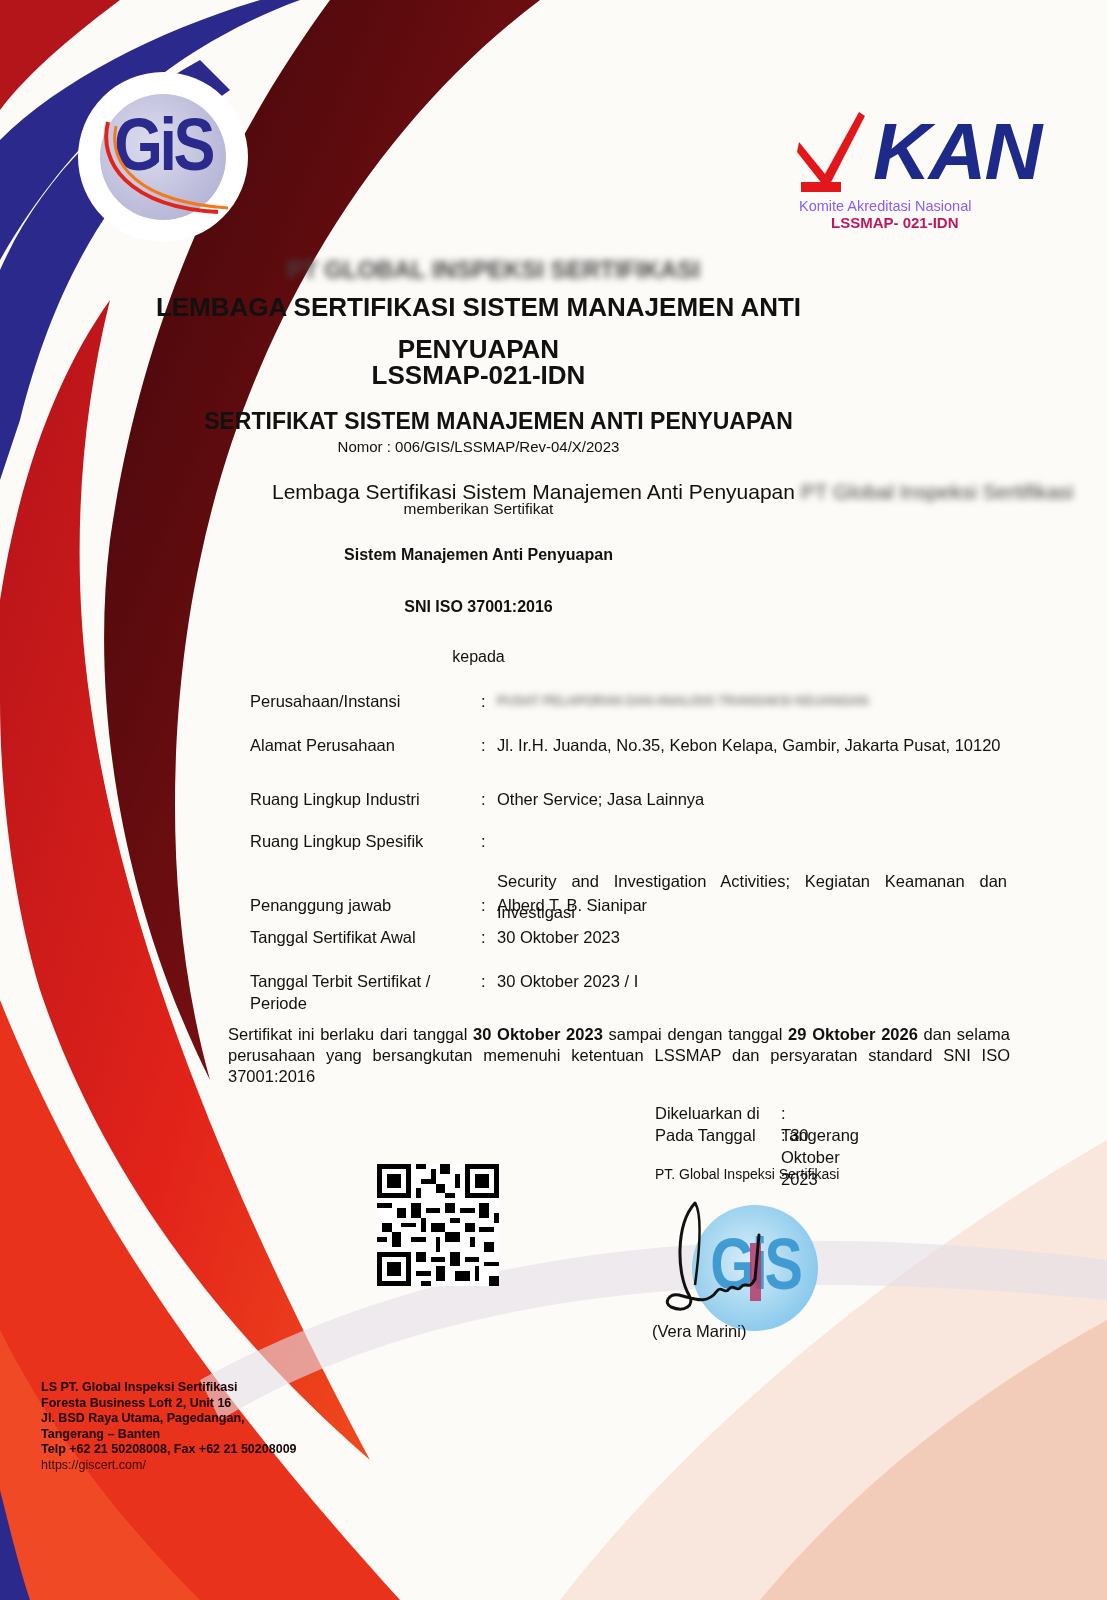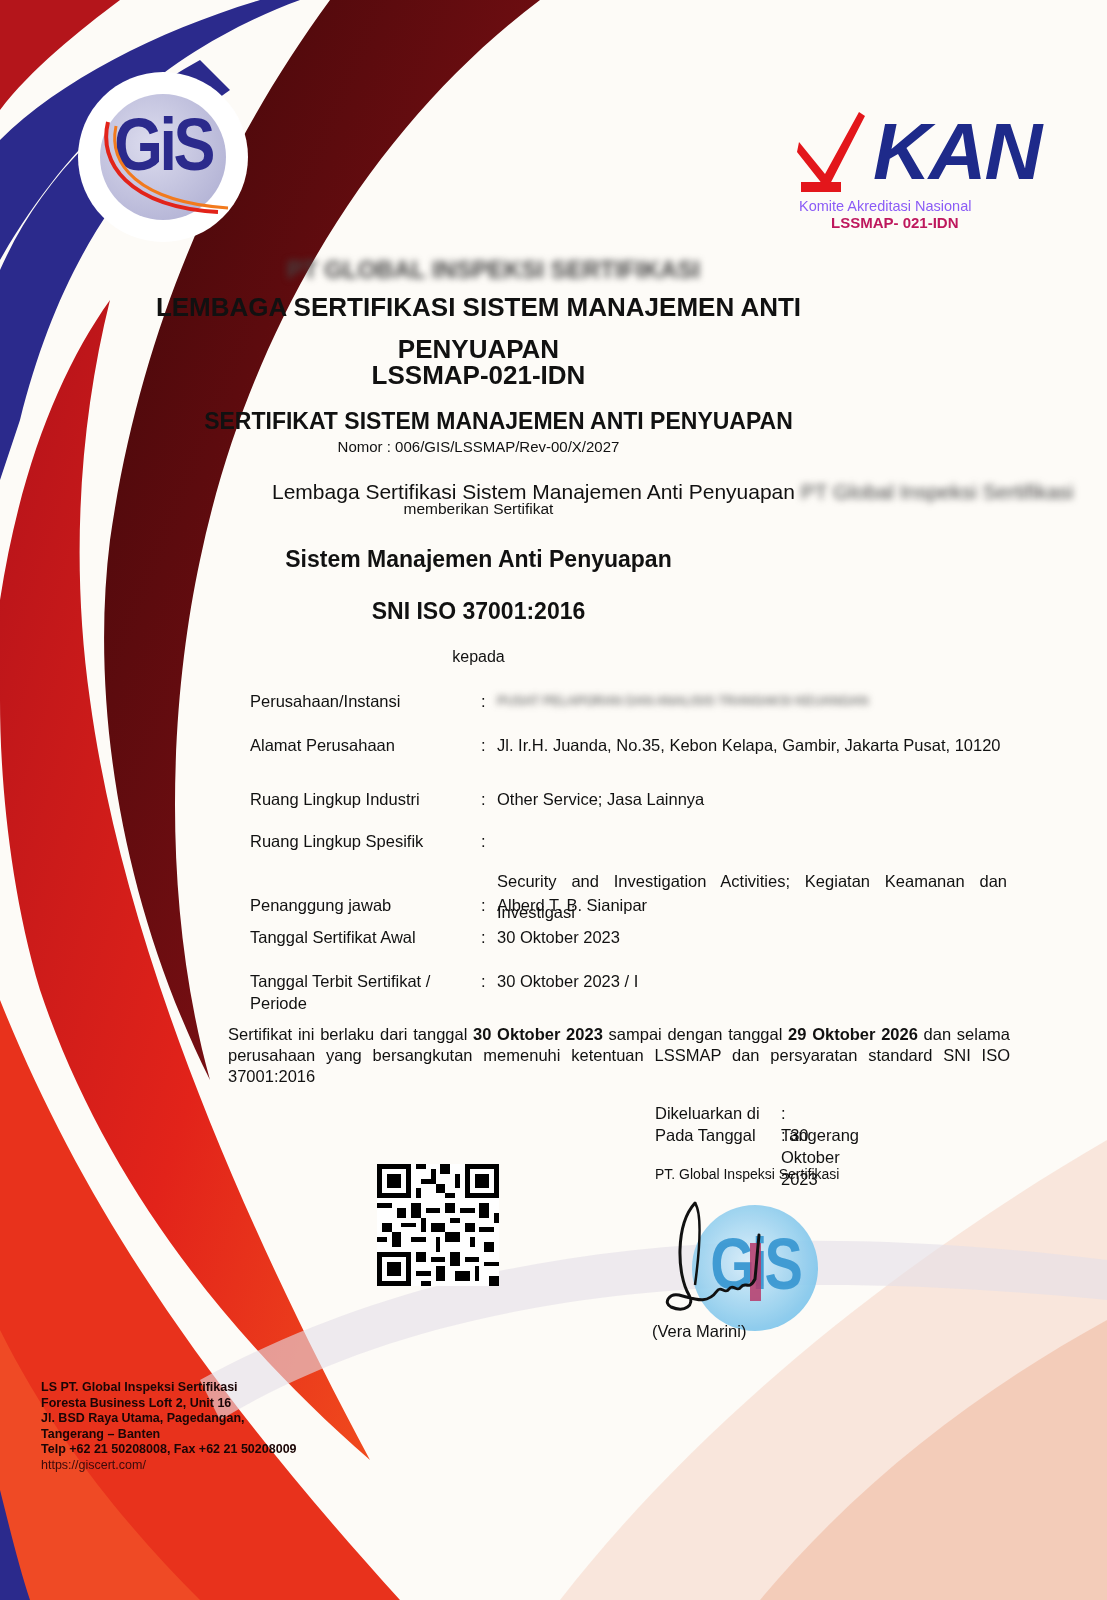--- a/index.html
+++ b/index.html
@@ -3,21 +3,21 @@
 <meta charset="utf-8">
 <style>
   html, body { margin:0; padding:0; }
   body { width:1107px; height:1600px; position:relative; overflow:hidden; background:#fdfbf7; font-family:"Liberation Sans", sans-serif; color:#111; }
   .bg { position:absolute; left:0; top:0; width:1107px; height:1600px; }
   .abs { position:absolute; }
   .center { text-align:center; left:0; width:957px; }
   .blur { filter:blur(3.5px); color:#444; }
   .h1 { font-weight:bold; font-size:26px; line-height:34px; }
   .h2 { font-weight:bold; font-size:23px;padding-left:20px; }
-  .h3 { font-weight:bold; font-size:23px; }
+  .h3 { font-weight:bold; font-size:16px; }
   .small { font-size:15px; }
   .row { position:absolute; left:250px; width:760px; font-size:16.5px; line-height:22px; }
   .row .lbl { position:absolute; left:0; top:0; width:225px; }
   .row .colon { position:absolute; left:231px; top:0; }
   .row .val { position:absolute; left:247px; top:0; width:510px; text-align:justify; }
   .para { position:absolute; left:228px; width:782px; font-size:16.5px; line-height:21px; text-align:justify; }
   .footer { position:absolute; left:41px; top:1380px; font-size:12.5px; line-height:15.5px; color:#1a0505; font-weight:bold; }
   .footer .url { color:#3a0a0a; font-weight:normal; }
   .kan-word { font-weight:bold; font-style:italic; font-size:80px; color:#1e2a8a; letter-spacing:-2px; }
 </style>
@@ -74,21 +74,21 @@
   <div class="abs" style="left:4px; top:86px; font-size:14.5px; color:#8b5cf6;">Komite Akreditasi Nasional</div>
   <div class="abs" style="left:36px; top:102px; font-size:15px; font-weight:bold; color:#be185d;">LSSMAP- 021-IDN</div>
 </div>
 
 <div class="abs center blur h2" style="top:256px; font-size:24px; margin-left:-5px;">PT GLOBAL INSPEKSI SERTIFIKASI</div>
 <div class="abs center h1" style="top:290px;">LEMBAGA SERTIFIKASI SISTEM MANAJEMEN ANTI</div>
 <div class="abs center h1" style="top:332px;">PENYUAPAN</div>
 <div class="abs center h1" style="top:358px;">LSSMAP-021-IDN</div>
 
 <div class="abs center h2" style="top:408px;">SERTIFIKAT SISTEM MANAJEMEN ANTI PENYUAPAN</div>
-<div class="abs center small" style="top:438px;">Nomor  : 006/GIS/LSSMAP/Rev-00/X/2027</div>
+<div class="abs center small" style="top:438px;">Nomor  : 006/GIS/LSSMAP/Rev-04/X/2023</div>
 
 <div class="abs" style="left:272px; top:480px; font-size:21px; white-space:nowrap;">
   <span>Lembaga Sertifikasi Sistem Manajemen Anti Penyuapan</span>
   <span class="blur">PT Global Inspeksi Sertifikasi</span>
 </div>
 <div class="abs center" style="top:500px; font-size:15.5px;">memberikan Sertifikat</div>
 
 <div class="abs center h3" style="top:546px;">Sistem Manajemen Anti Penyuapan</div>
 <div class="abs center h3" style="top:598px;">SNI ISO 37001:2016</div>
 <div class="abs center" style="top:648px; font-size:16px;">kepada</div>

